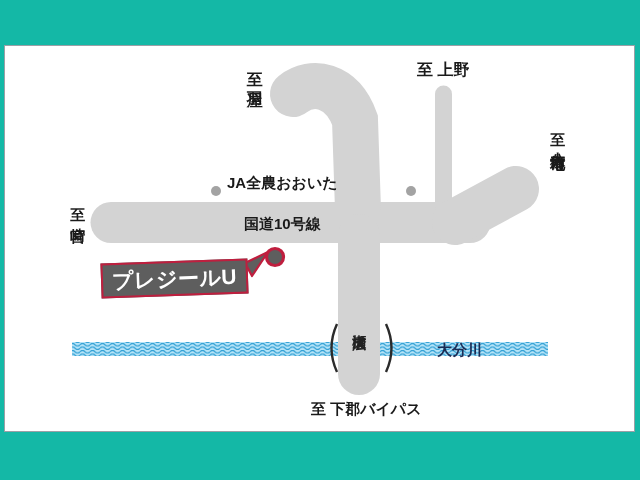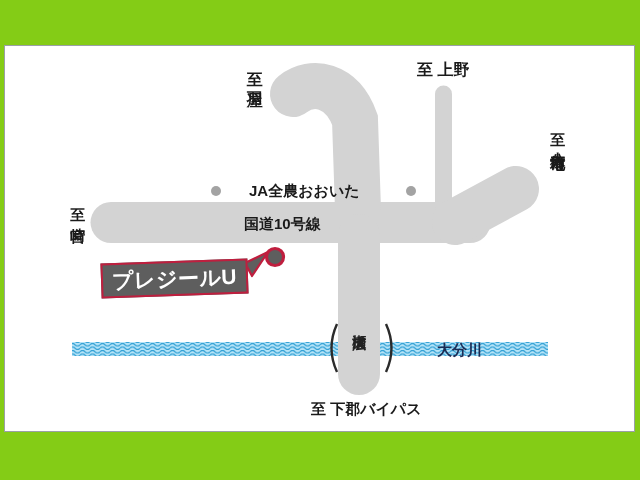--- a/index.html
+++ b/index.html
@@ -5,21 +5,21 @@
   html, body {
     margin: 0;
     padding: 0;
     background: #ffffff;
     font-family: "Liberation Sans", "DejaVu Sans", sans-serif;
   }
   #map-canvas {
     position: relative;
     width: 640px;
     height: 480px;
-    background: #84cc16;
+    background: #14b8a6;
     overflow: hidden;
   }
   #map-frame {
     position: absolute;
     left: 4px;
     top: 45px;
     width: 631px;
     height: 387px;
     border: 1.5px solid var(--frame, #9aa0a6);
     background: #ffffff;
@@ -121,21 +121,21 @@
     <polygon class="pointer-tri" points="245,263 268,252 252,276"></polygon>
     <circle class="loc-circle" cx="275" cy="257" r="8.5"></circle>
   </svg>
 
   <div class="label vertical" style="left:246px; top:60px; font-size:16px;">至 羽屋</div>
   <div class="label" style="left:417px; top:62px; font-size:16px;">至 上野</div>
   <div class="label vertical" style="left:550px; top:121px;">至 大分市街地</div>
   <div class="label vertical" style="left:70px; top:196px;">至 宮崎</div>
   <div class="label" style="left:311px; top:401px;">至 下郡バイパス</div>
 
-  <div class="label" style="left:227px; top:183px;margin-left:22px;">JA全農おおいた</div>
+  <div class="label" style="left:227px; top:175px;">JA全農おおいた</div>
 
   <div class="label" style="left:244px; top:216px;text-align:center;">国道10号線</div>
   <div class="label vertical on-road" style="left:352px; top:324px; font-size:14px; letter-spacing:0;">広瀬橋</div>
   <div class="label river-name" style="left:437px; top:342px;">大分川</div>
 
   <div id="callout-box">
     <span class="callout-text">プレジールU</span>
   </div>
 
 </div>

